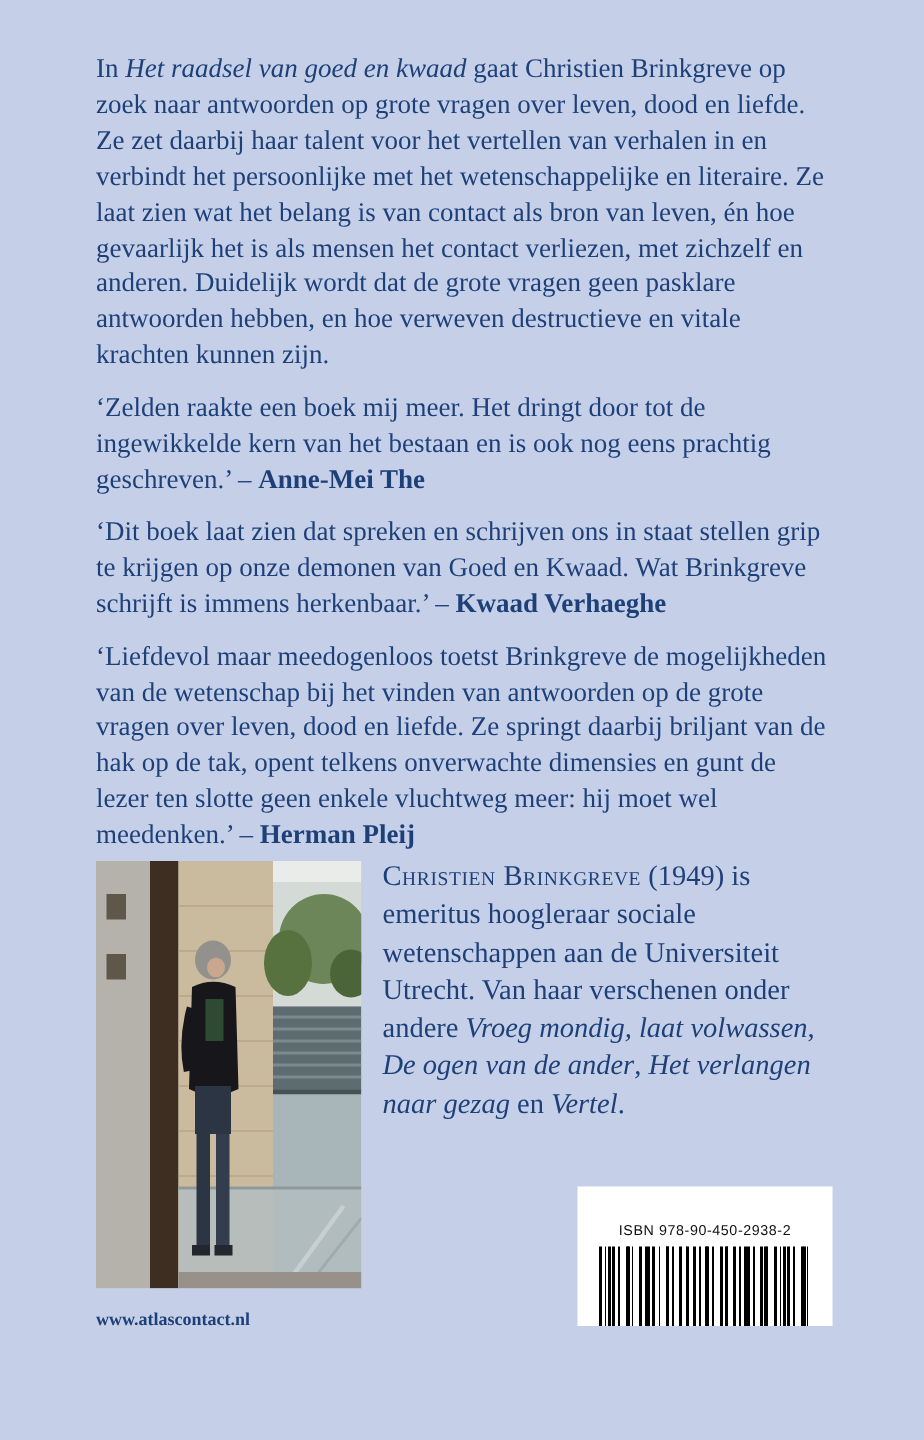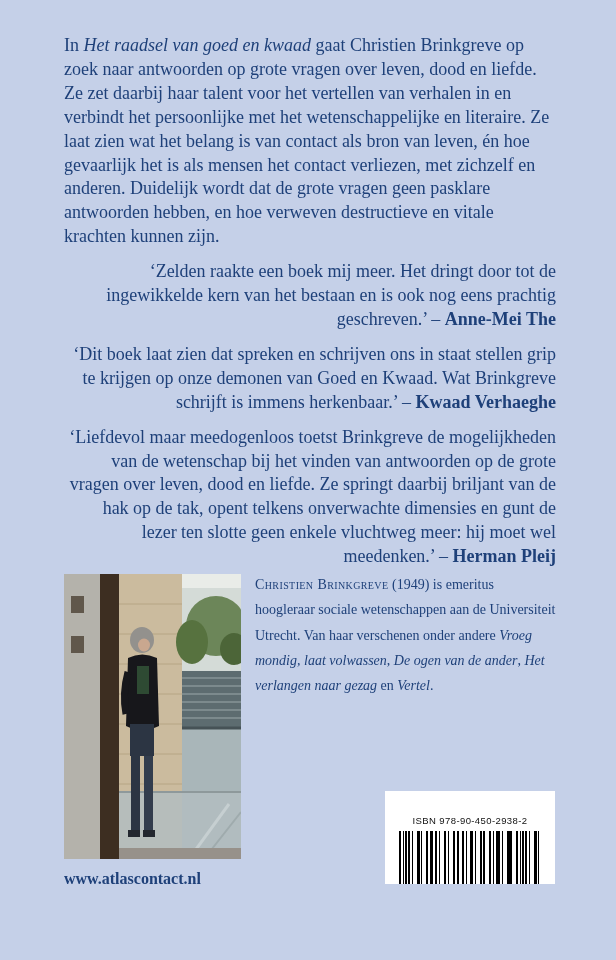--- a/index.html
+++ b/index.html
@@ -16,34 +16,34 @@
     overflow: hidden;
   }
   .text-block {
     position: absolute;
     left: 64px; right: 60px; top: 34px;
     font-size: 18px;
     line-height: 23.9px;
   }
   .para { margin-bottom: 11px; }
   .para .book-title { font-style: italic; }
-  .quote { margin-bottom: 11px; text-align: right; }
+  .quote { margin-bottom: 11px; }
   .quote .author { font-weight: bold; }
   .photo {
     position: absolute;
     left: 64px; top: 574px;
     width: 177px; height: 285px;
     overflow: hidden;
   }
   .photo svg { display: block; width: 100%; height: 100%; }
   .bio {
     position: absolute;
     left: 255px; top: 572px;
     width: 302px;
-    font-size: 14px;
+    font-size: 19px;
     line-height: 25.3px;
   }
   .bio .name { font-variant: small-caps; letter-spacing: 0.4px; }
   .bio .work { font-style: italic; }
   .barcode-box {
     position: absolute;
     left: 385px; top: 791px;
     width: 170px; height: 128px;
     background: var(--barcode_bg, #ffffff);
     display: flex; flex-direction: column; align-items: center;
@@ -68,21 +68,21 @@
     font-family: "DejaVu Sans Mono", monospace;
     font-size: 12.5px;
     letter-spacing: 3px;
     color: #1d4ed8;
     margin-top: 3px;
     white-space: nowrap;
   }
   .links {
     position: absolute;
     left: 64px; top: 864px;
-    font-size: 16px;
+    font-size: 12px;
     font-weight: bold;
     line-height: 30px;
   }
   .links .link { display: block; cursor: pointer; }
 </style>
 </head>
 <body>
 
 <div class="cover">
 

